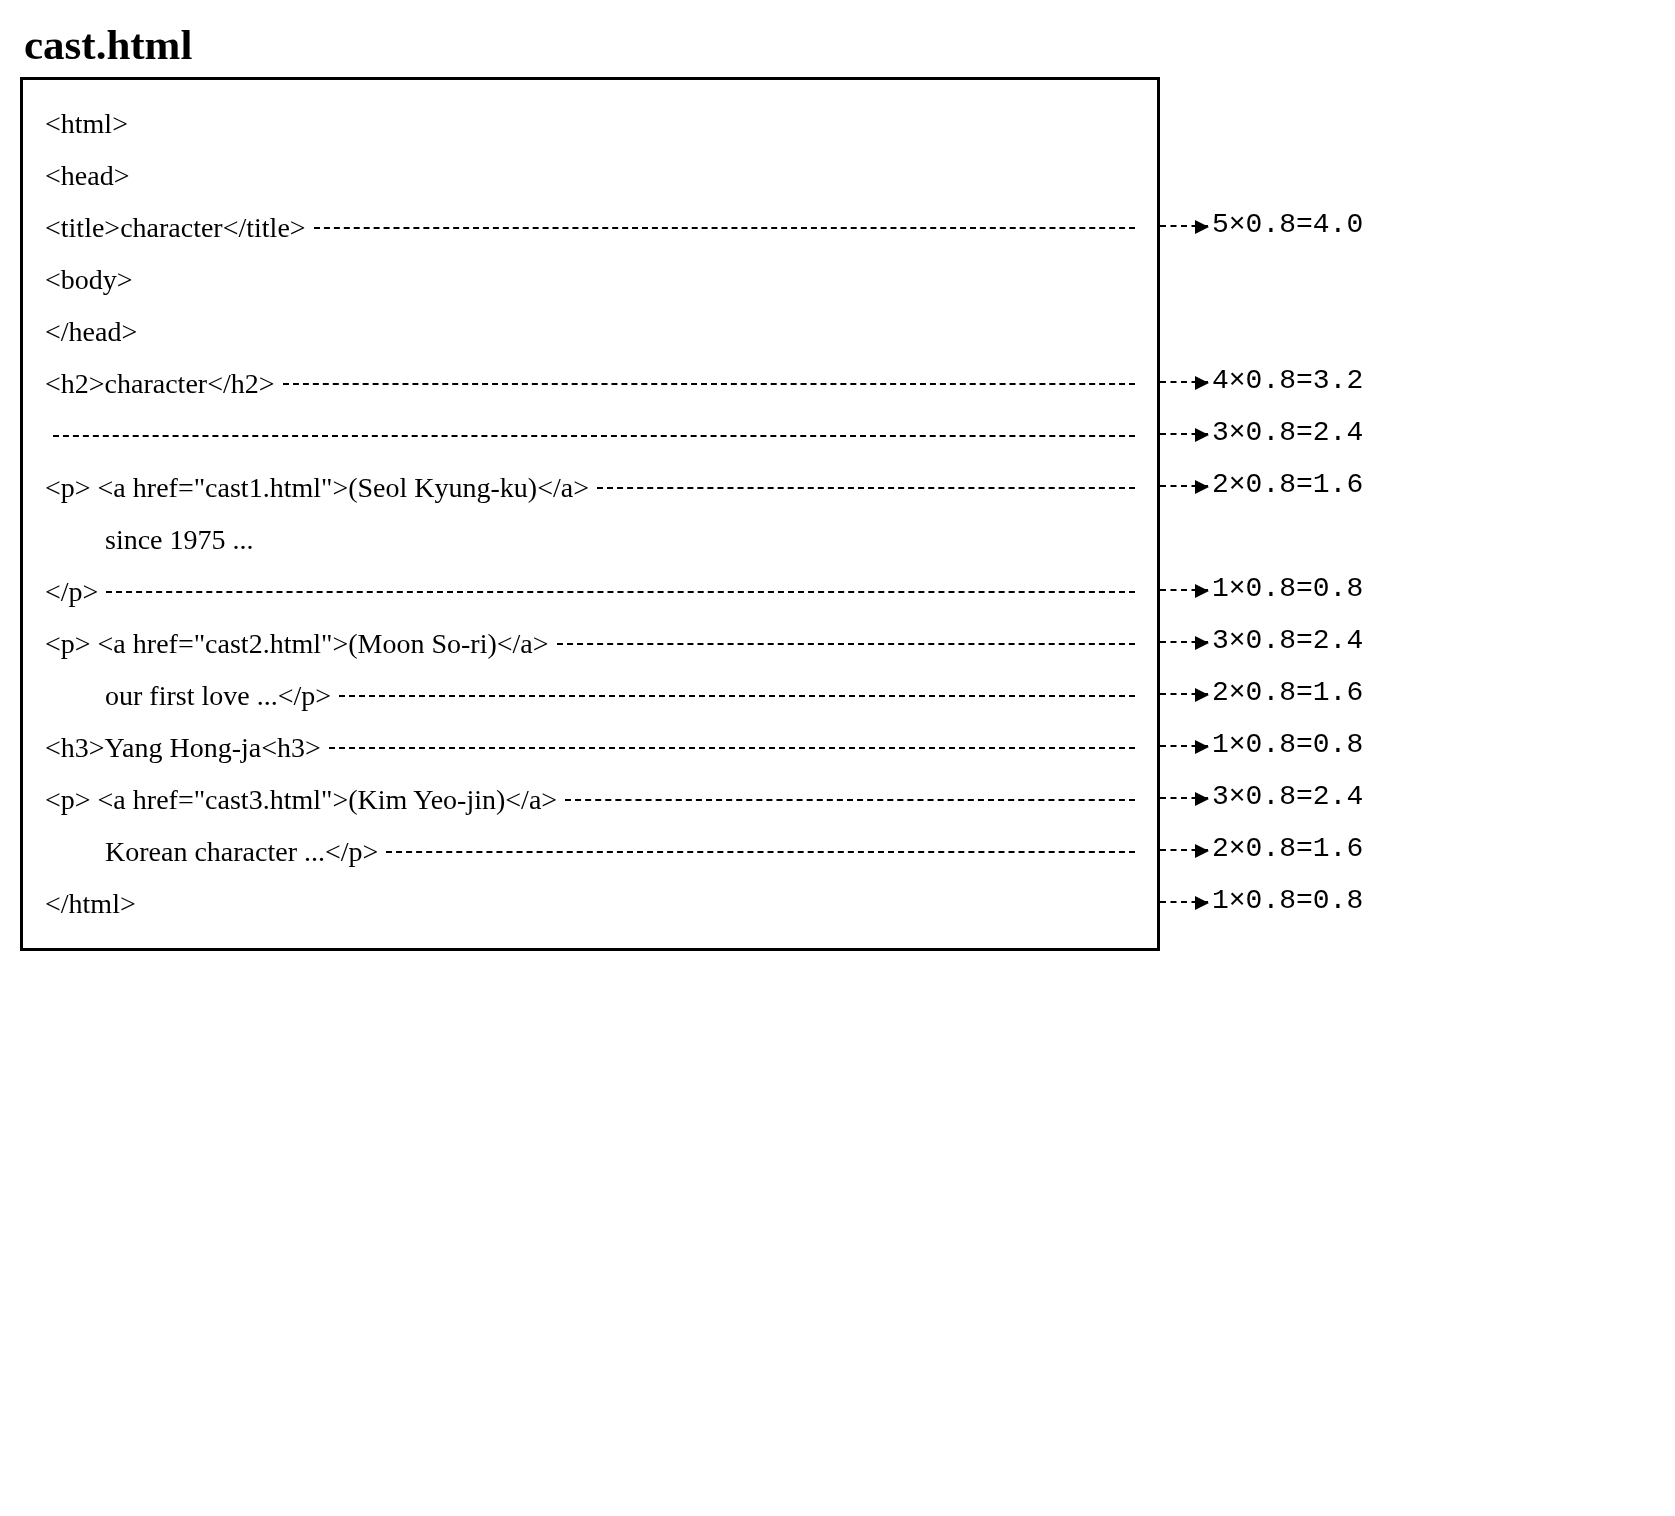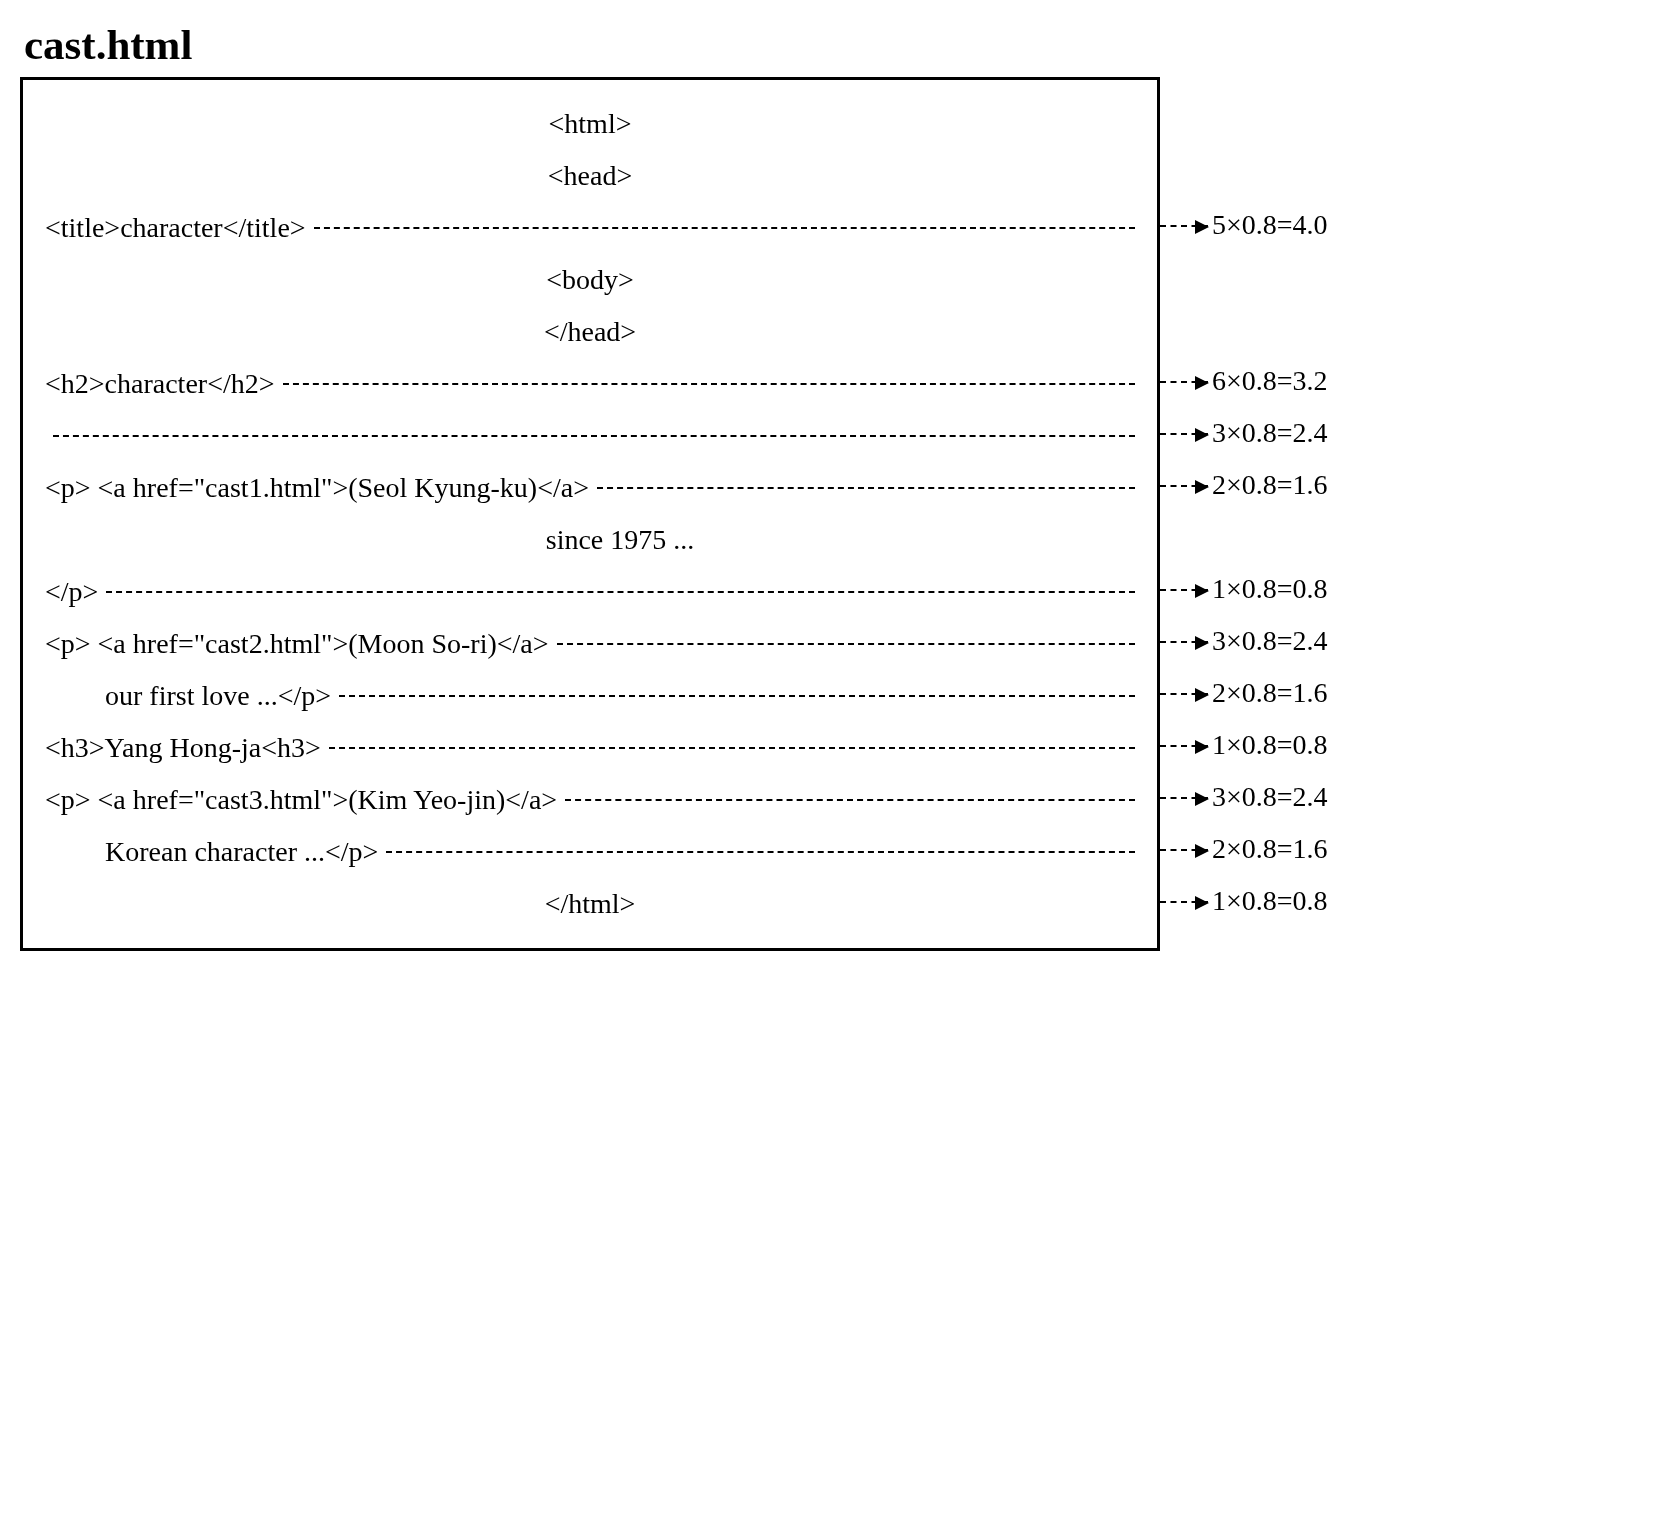--- a/index.html
+++ b/index.html
@@ -25,28 +25,28 @@
   .code-box {
     border: 3px solid #000;
     padding: 18px 22px 18px 22px;
     width: 1140px;
     box-sizing: border-box;
   }
   .annotations {
     padding-top: 18px;
     margin-left: 10px;
     white-space: nowrap;
+    font-family: Liberation Mono, monospace;
   }
   .line {
     display: flex;
     align-items: center;
     height: 52px;
     line-height: 52px;
     white-space: pre;
-    justify-content: center;
   }
   .code-text {
     flex: 0 0 auto;
   }
   .dash {
     flex: 1 1 auto;
     border-top: 2.5px dashed #000;
     height: 0;
     margin-left: 8px;
     position: relative;
@@ -127,21 +127,21 @@
         <span class="ann-text">5×0.8=4.0</span>
       </div>
     <div class="empty"></div>
     <div class="empty"></div>
     <div class="ann-line">
         <span class="arrow-ext-holder">
           <span class="dash-ext">
             <span class="arrow-head"></span>
           </span>
         </span>
-        <span class="ann-text">6×0.8=3.2</span>
+        <span class="ann-text">4×0.8=3.2</span>
       </div>
     <div class="ann-line">
         <span class="arrow-ext-holder">
           <span class="dash-ext">
             <span class="arrow-head"></span>
           </span>
         </span>
         <span class="ann-text">3×0.8=2.4</span>
       </div>
     <div class="ann-line">

